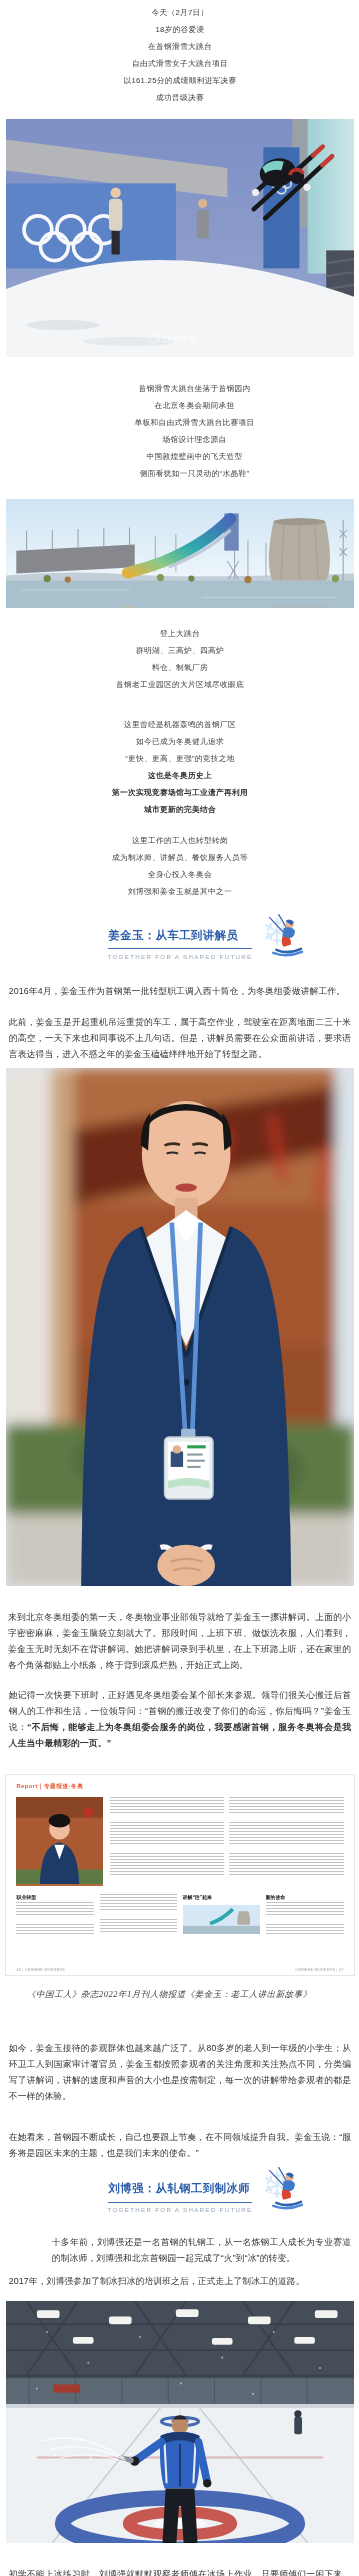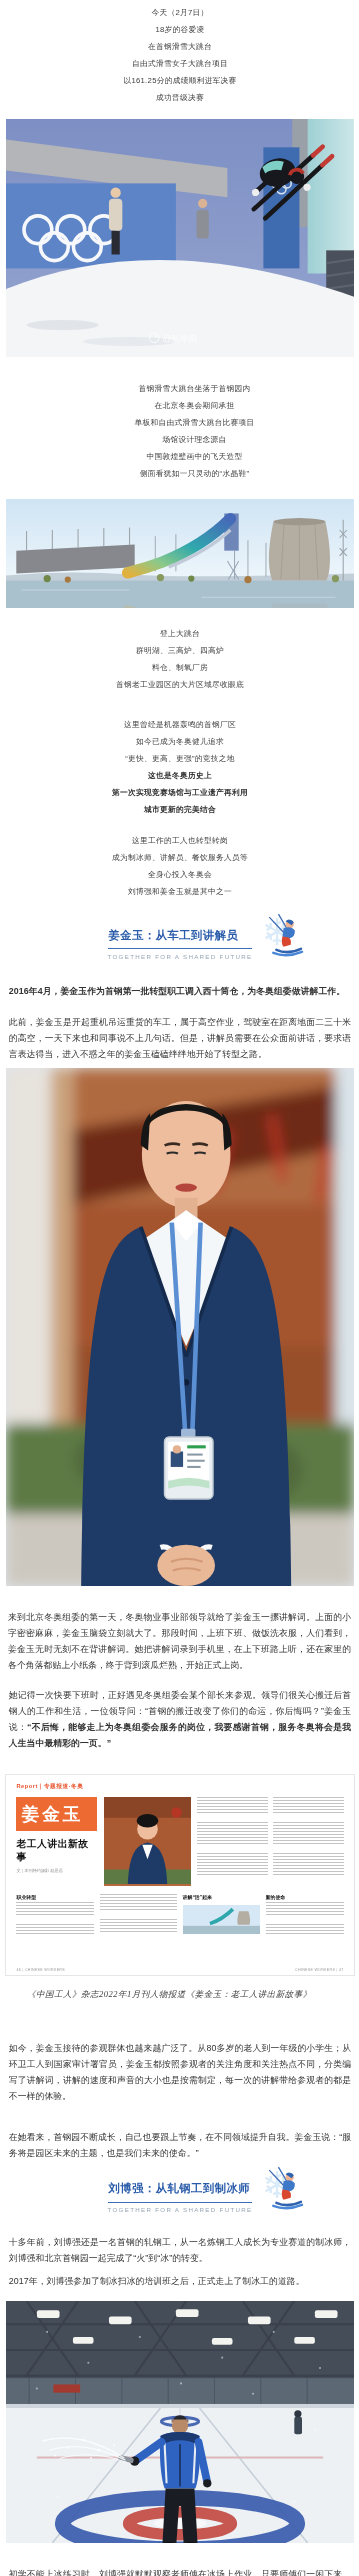--- a/index.html
+++ b/index.html
@@ -31,22 +31,22 @@
   .sec .t{font-size:11.3px;line-height:15.5px;font-weight:700;color:#2a5caa;letter-spacing:0.5px;
           padding:0 1px 4.6px;border-bottom:1px solid #3c6cb4;}
   .sec .s{margin-top:3.1px;font-size:6.2px;color:#97a6b7;letter-spacing:1.3px;line-height:8.8px;}
   .sec .icon{position:absolute;right:-54px;top:-17.5px;width:54px;height:49px;}
   .snow{position:absolute;left:9.3px;top:3.1px;font-size:37px;color:#d9eaf8;line-height:37px;}
   .skier-svg{position:absolute;left:5.2px;top:0;}
 
   
   .para{font-size:8.8px;line-height:16px;text-align:justify;color:#333;margin:0;padding:0 8.8px;letter-spacing:0.1px;}
   .para .bold{font-weight:700;}
-  .p-a{margin-top:21.6px;font-weight:bold;}.p-b{margin-top:15.5px;}.p-c{margin-top:23px;padding-left:8px;}.p-d{margin-top:14.4px;}
-  .p-e{margin-top:38px;}.p-f{margin-top:25px;}.p-g{margin-top:19.6px;}.p-h{margin-top:7px;}
+  .p-a{margin-top:21.6px;}.p-b{margin-top:15.5px;}.p-c{margin-top:23px;padding-left:8px;}.p-d{margin-top:14.4px;}
+  .p-e{margin-top:38px;}.p-f{margin-top:25px;}.p-g{margin-top:19.6px;margin-left:43px;}.p-h{margin-top:7px;}
   .p-i{margin-top:23px;}
 
   .caption{margin-top:12.4px;padding:0 27px;font-family:"Liberation Serif","DejaVu Serif",serif;
            font-style:italic;font-size:8.5px;color:#3c3c3c;letter-spacing:0.5px;line-height:13.4px;}
 
   
   .mag{margin:23px 5.2px 0;background:#fff;border:0.5px solid #e6e6e6;box-sizing:border-box;position:relative;
        padding:8.2px 10.3px;}
   .mag1{height:202px;}
   .mag-head{font-size:5.7px;font-weight:700;color:#e8552f;letter-spacing:0.5px;}
@@ -336,25 +336,20 @@
       </g>
     </svg>
   </div>
 
   <p class="para p-c">来到北京冬奥组委的第一天，冬奥物业事业部领导就给了姜金玉一摞讲解词。上面的小字密密麻麻，姜金玉脑袋立刻就大了。那段时间，上班下班、做饭洗衣服，人们看到，姜金玉无时无刻不在背讲解词。她把讲解词录到手机里，在上下班路上听，还在家里的各个角落都贴上小纸条，终于背到滚瓜烂熟，开始正式上岗。</p>
   <p class="para p-d"><span>她记得一次快要下班时，正好遇见冬奥组委会某个部长来参观。领导们很关心搬迁后首钢人的工作和生活，一位领导问：“首钢的搬迁改变了你们的命运，你后悔吗？”姜金玉说：</span><span class="bold">“不后悔，能够走上为冬奥组委会服务的岗位，我要感谢首钢，服务冬奥将会是我人生当中最精彩的一页。”</span></p>
 
   <div class="mag mag1">
     <div class="mag-head">Report｜专题报道·冬奥</div>
     <div class="m1-top">
-      <div class="m1-left">
-        <div class="orange-block">姜金玉</div>
-        <div class="m1-headline">老工人讲出新故事</div>
-        <div class="byline">文｜本刊特约摄影 赵思远</div>
-      </div>
       <div class="thumb">
         <svg width="87" height="87" viewBox="0 0 168 168">
           <rect width="168" height="168" fill="#a95a33"></rect>
           <rect x="0" y="0" width="168" height="40" fill="#8a4426"></rect>
           <circle cx="140" cy="30" r="10" fill="#c13327" opacity=".8"></circle>
           <rect x="0" y="140" width="168" height="28" fill="#5d7a45"></rect>
           <circle cx="84" cy="62" r="20" fill="#edbd9d"></circle>
           <ellipse cx="84" cy="46" rx="21" ry="13" fill="#141414"></ellipse>
           <path d="M46,168 C48,112 62,92 84,88 C106,92 120,112 122,168 Z" fill="#1e3a66"></path>
           <polygon points="74,92 84,120 94,92" fill="#ffffff"></polygon>

